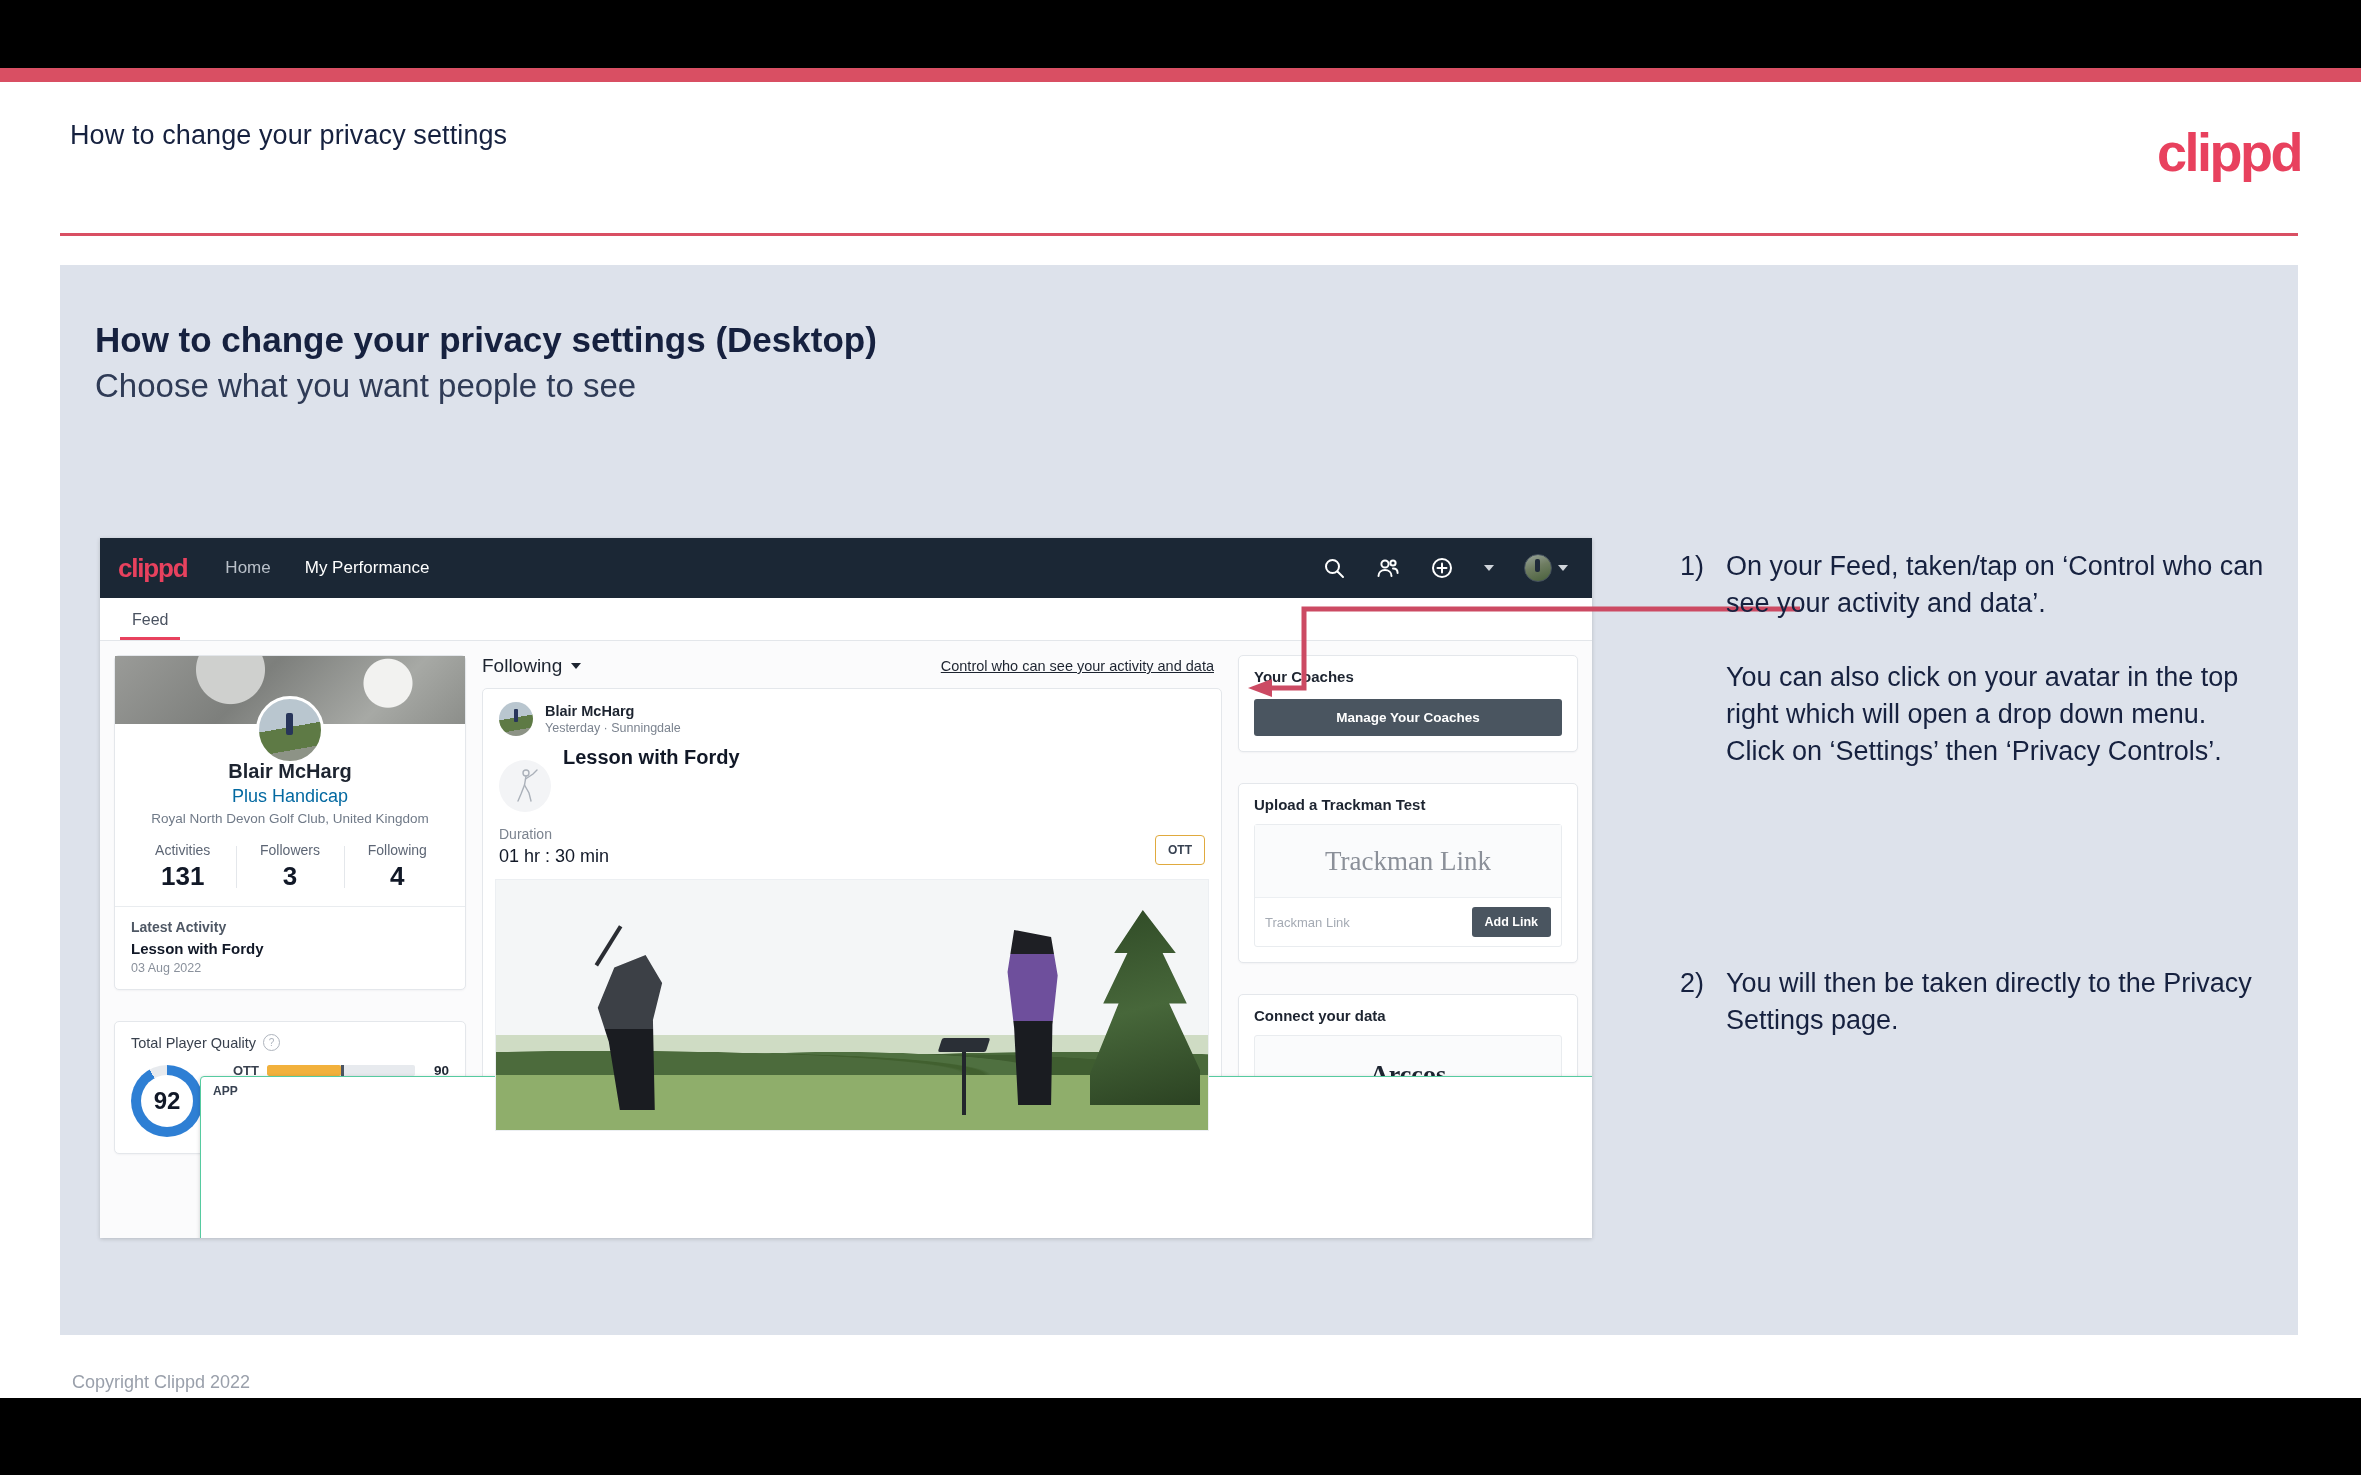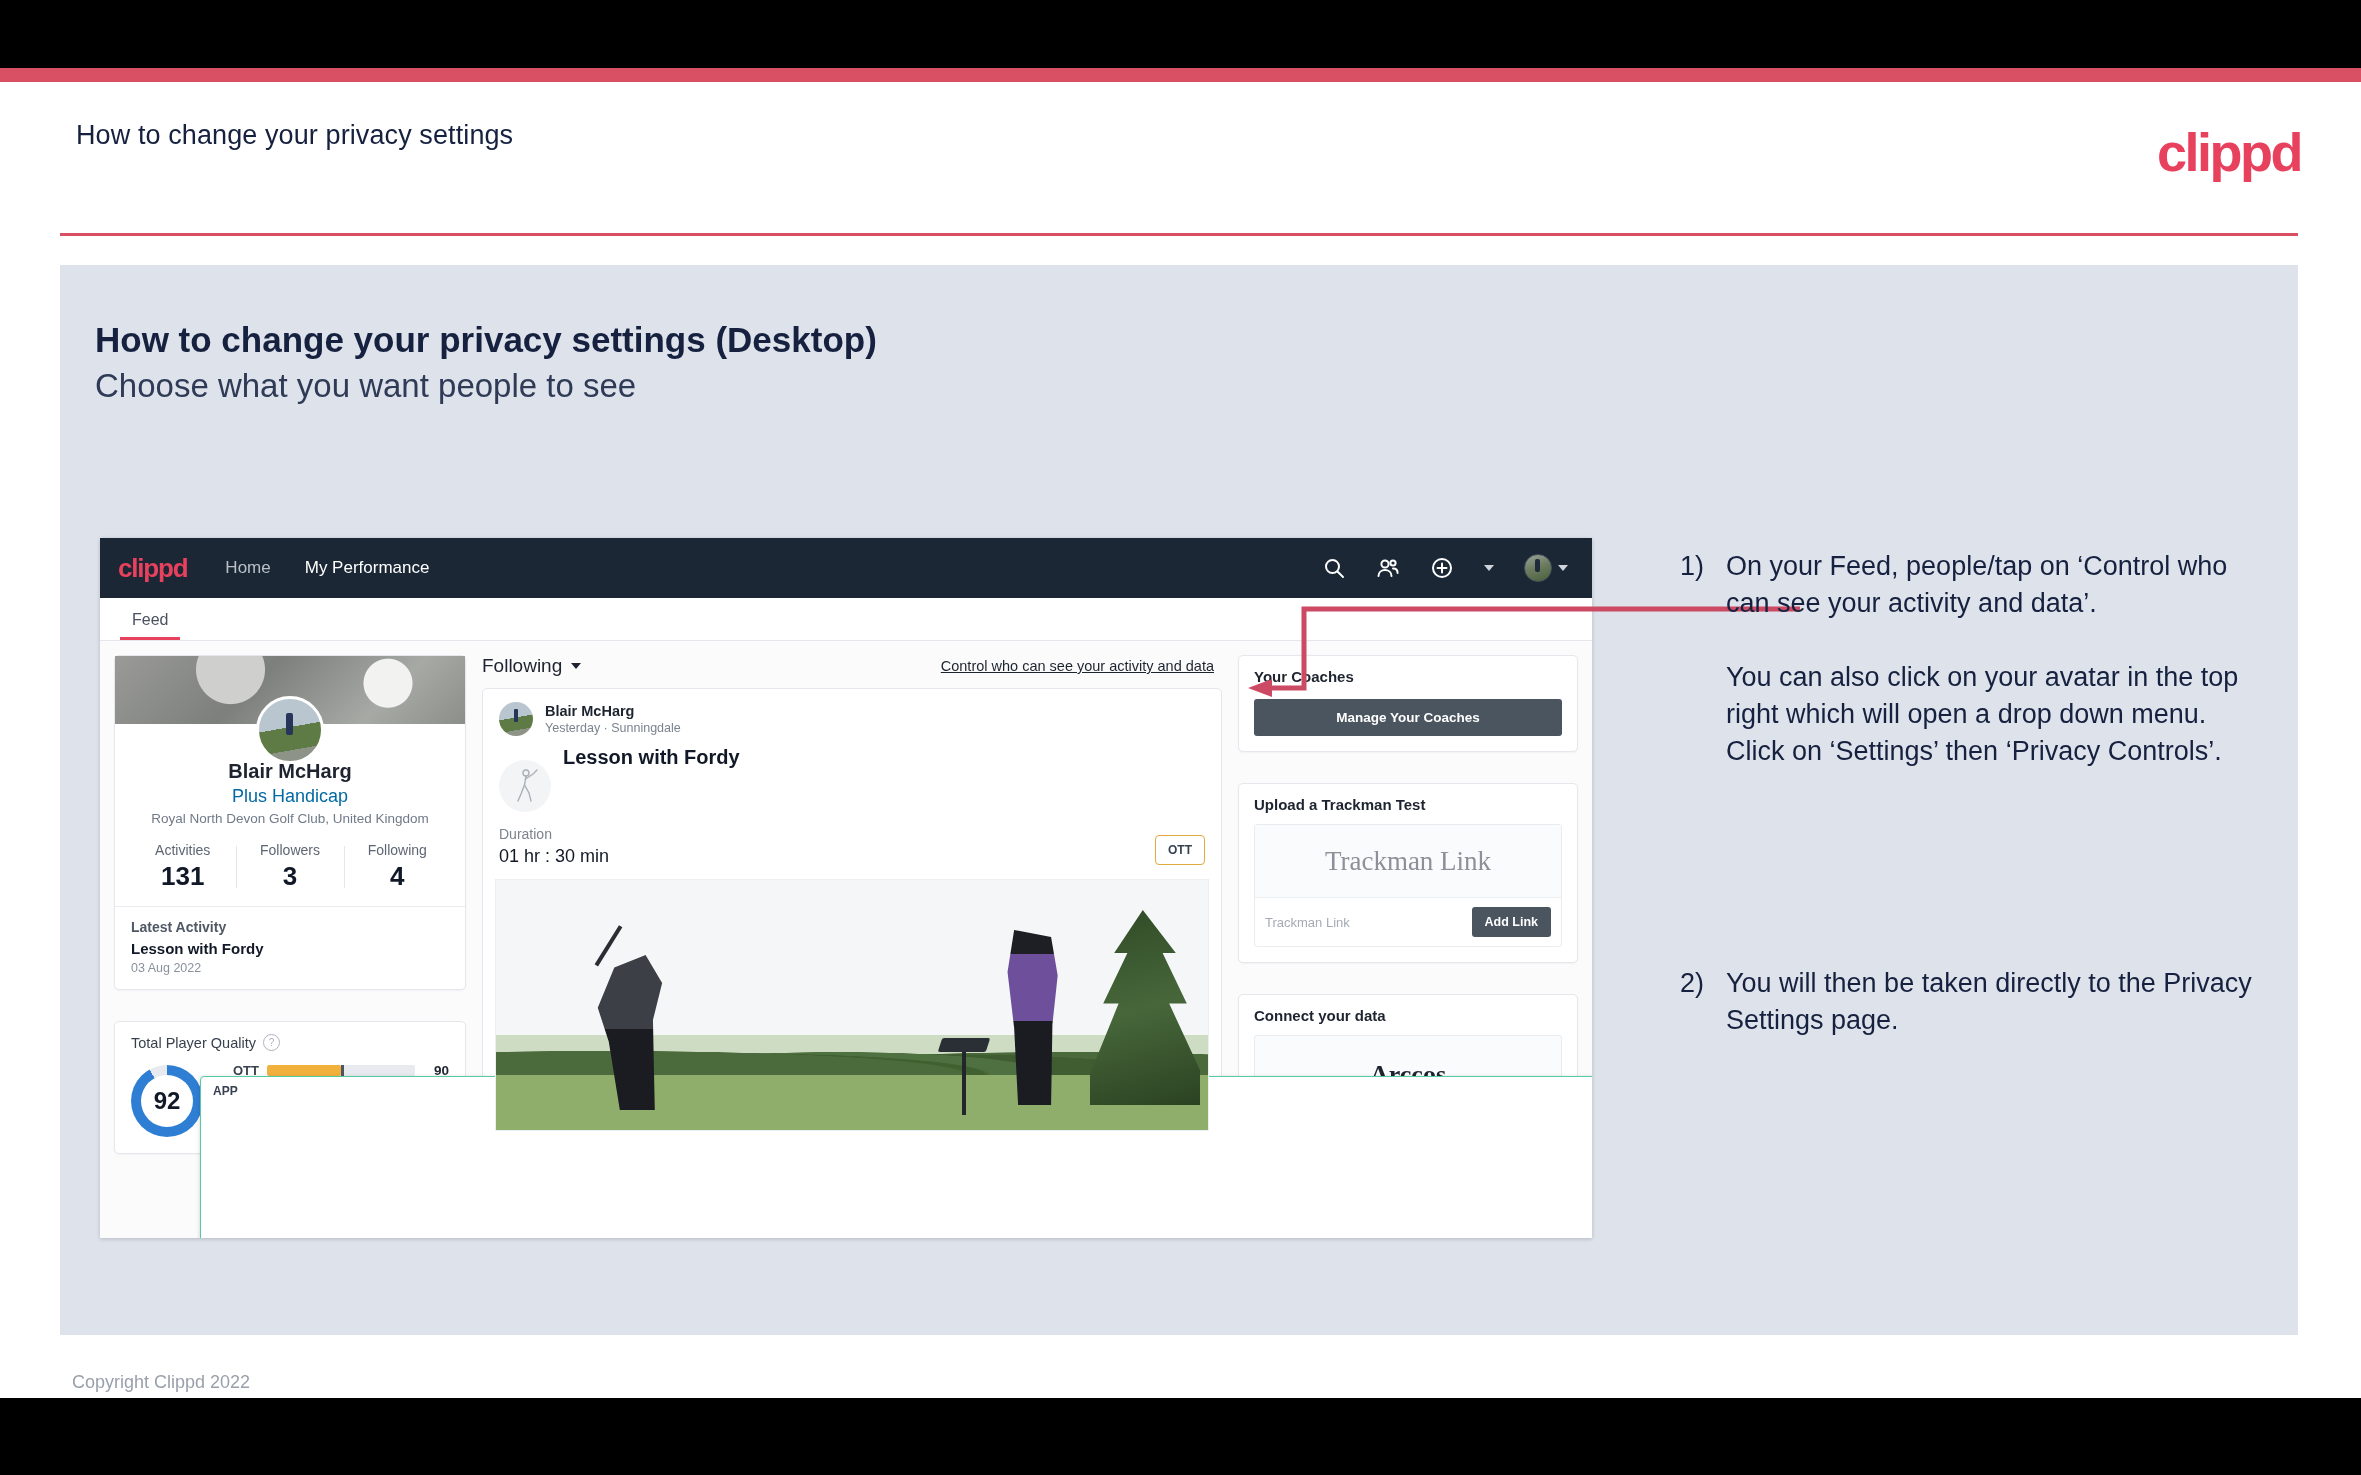--- a/index.html
+++ b/index.html
@@ -18,21 +18,21 @@
   .top-accent{
     position:absolute;left:0;top:68px;width:2361px;height:14px;
     background:#d9four;
   }
   .top-accent{background:#d94f63;}
   .bottom-black{
     position:absolute;left:0;top:1398px;width:2361px;height:77px;background:#000;
   }
   
   .slide-header{
-    position:absolute;left:76px;top:120px;
+    position:absolute;left:70px;top:120px;
     font-size:27px;color:#16213f;letter-spacing:.1px;
   }
   .brand-logo{
     position:absolute;right:60px;top:125px;
     font-size:54px;font-weight:bold;color:#e8415e;
     letter-spacing:-2.5px;line-height:1;
   }
   .header-rule{
     position:absolute;left:60px;top:233px;width:2238px;height:3px;background:#d94f63;
   }
@@ -496,21 +496,21 @@
   <svg width="560" height="110" viewBox="0 0 560 110">
     <path d="M560 14 L64 14 L64 93 L30 93" fill="none" stroke="#cc4a63" stroke-width="5"></path>
     <path d="M8 93 L32 84 L32 102 Z" fill="#cc4a63"></path>
   </svg>
 </div>
 
 <div class="instr">
   <div class="instr-item">
     <div class="instr-num">1)</div>
     <div>
-      <div class="instr-text">On your Feed, people/tap on ‘Control who can see your activity and data’.</div>
+      <div class="instr-text">On your Feed, taken/tap on ‘Control who can see your activity and data’.</div>
       <div class="instr-para">You can also click on your avatar in the top right which will open a drop down menu. Click on ‘Settings’ then ‘Privacy Controls’.</div>
     </div>
   </div>
 </div>
 
 <div class="instr2">
   <div class="instr-num">2)</div>
   <div class="instr-text">You will then be taken directly to the Privacy Settings page.</div>
 </div>
 

